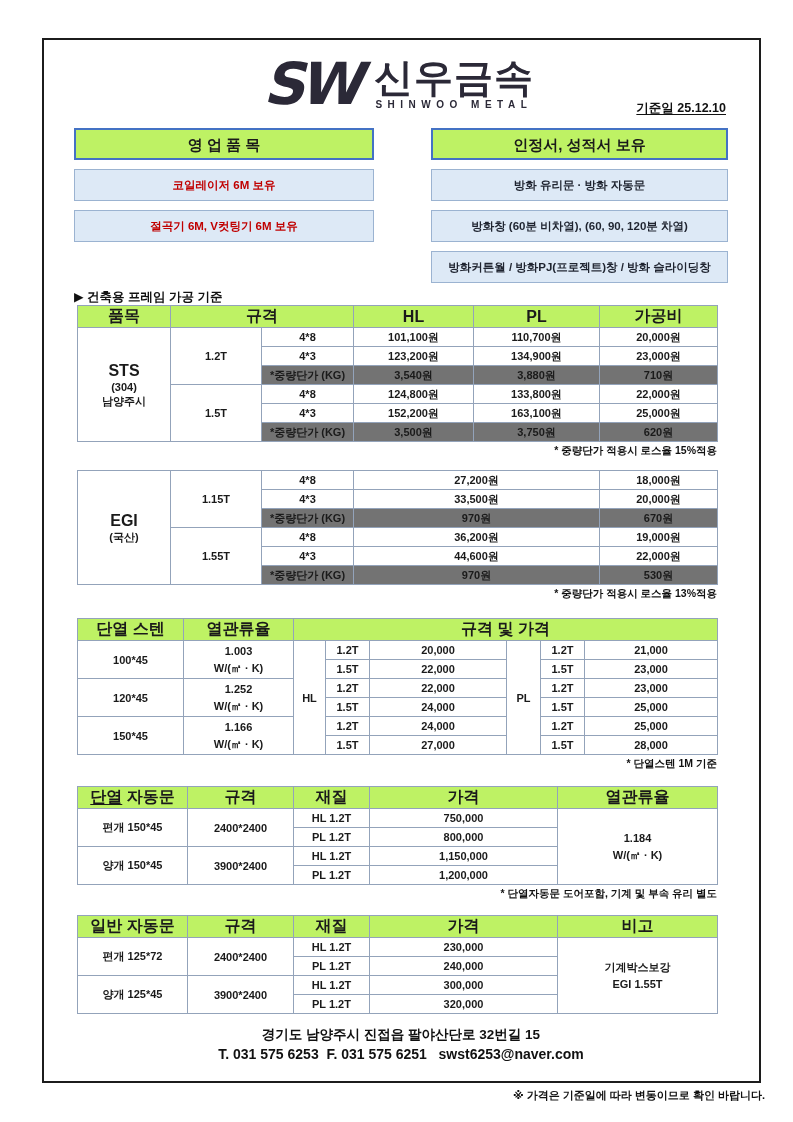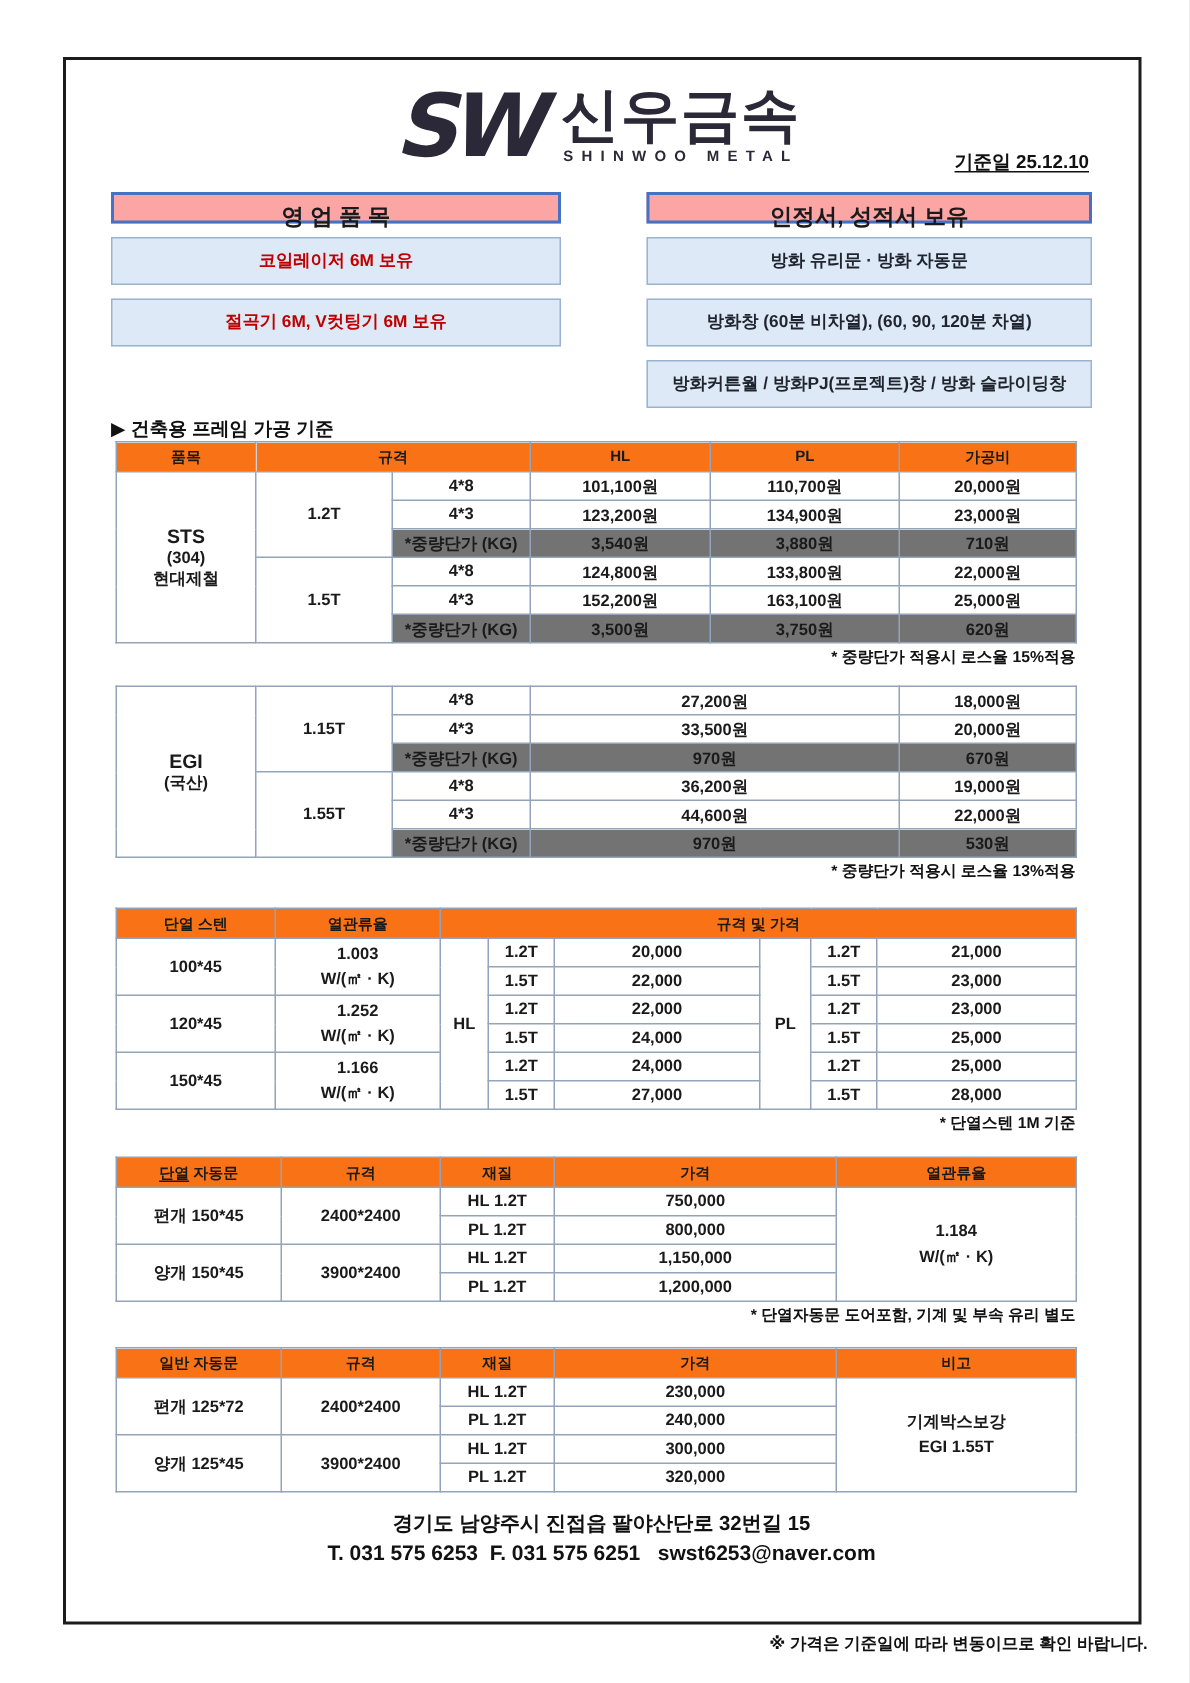--- a/index.html
+++ b/index.html
@@ -13,34 +13,34 @@
   .logo-mark { display:inline-block; font-family:"DejaVu Sans",sans-serif; font-weight:900; font-size:58px; line-height:0.9; color:#2b2937; transform:skewX(-14deg); letter-spacing:-6px; margin-right:12px; }
   .logo-text-wrap { display:inline-flex; flex-direction:column; align-items:center; }
   .logo-kr { font-size:39px; font-weight:800; color:#2b2937; letter-spacing:1px; line-height:1.05; }
   .logo-en { font-size:10px; font-weight:bold; color:#2b2937; letter-spacing:5.5px; margin-top:1px; }
   .date { position:absolute; top:60px; right:33px; font-size:12.5px; font-weight:bold; color:#111; text-decoration:underline; text-underline-offset:2px; }
 
   
   .panels { display:flex; justify-content:space-between; margin-top:10px; }
   .panel { width:300px; }
   .panel.right { width:297px; }
-  .panel-title { height:21px; line-height:30px; text-align:center; background:#fca5a5; border:2px solid #4472c4; font-size:15px; font-weight:bold; color:#1a1a1a; }
+  .panel-title { height:32px; line-height:30px; text-align:center; background:#bef264; border:2px solid #4472c4; font-size:15px; font-weight:bold; color:#1a1a1a; }
   .panel-item { height:32px; line-height:30px; text-align:center; background:#dde9f6; border:1px solid #9bb3d1; font-size:11.5px; font-weight:bold; color:#1f2430; margin-top:9px; white-space:nowrap; }
   .panel-item.red { color:#c00000; }
 
   
   .section-title { margin-top:6px; font-size:12.5px; font-weight:bold; color:#111; height:16px; }
 
   
   .tbl { border-collapse:collapse; table-layout:fixed; width:640px; font-size:11px; font-weight:bold; color:#1a1a1a; margin-left:3px; }
   .tbl td, .tbl th { border:1px solid #93a3ba; height:19px; text-align:center; vertical-align:middle; padding:0 2px; white-space:nowrap; overflow:hidden; }
-  .tbl th { background:#f97316; height:20px; font-size:10px; }
+  .tbl th { background:#bef264; height:20px; font-size:16px; }
   .tbl tr.gray td { background:#737373; }
   .tbl td.prod span { display:block; line-height:1.25; }
-  .tbl td.prod .nm { font-size:13px; }
+  .tbl td.prod .nm { font-size:16px; }
   .tbl td.two-line span { display:block; line-height:1.5; }
   .note { width:643px; text-align:right; font-size:10.5px; font-weight:bold; color:#111; margin-top:2px; height:14px; }
   .mt12 { margin-top:12px; } .mt17 { margin-top:17px; } .mt15 { margin-top:15px; } .mt14 { margin-top:14px; }
   .u { text-decoration:underline; text-underline-offset:2px; }
 
   
   .addr { margin-top:12px; text-align:center; }
   .addr-line1 { font-size:13.5px; font-weight:bold; color:#111; line-height:1.35; }
   .addr-line2 { font-size:14px; font-weight:bold; color:#111; line-height:1.45; white-space:pre; }
   .disclaimer { position:absolute; top:1088px; right:28px; font-size:11px; font-weight:bold; color:#111; }
@@ -90,21 +90,21 @@
         <th>품목</th>
         <th colspan="2">규격</th>
         <th>HL</th>
         <th>PL</th>
         <th>가공비</th>
       </tr>
       <tr>
         <td rowspan="6" class="prod">
           <span class="nm">STS</span>
           <span>(304)</span>
-          <span>현대제철</span>
+          <span>남양주시</span>
         </td>
         <td rowspan="3">1.2T</td>
         <td>4*8</td>
         <td>101,100원</td>
         <td>110,700원</td>
         <td>20,000원</td>
       </tr>
       <tr>
         <td>4*3</td>
         <td>123,200원</td>

